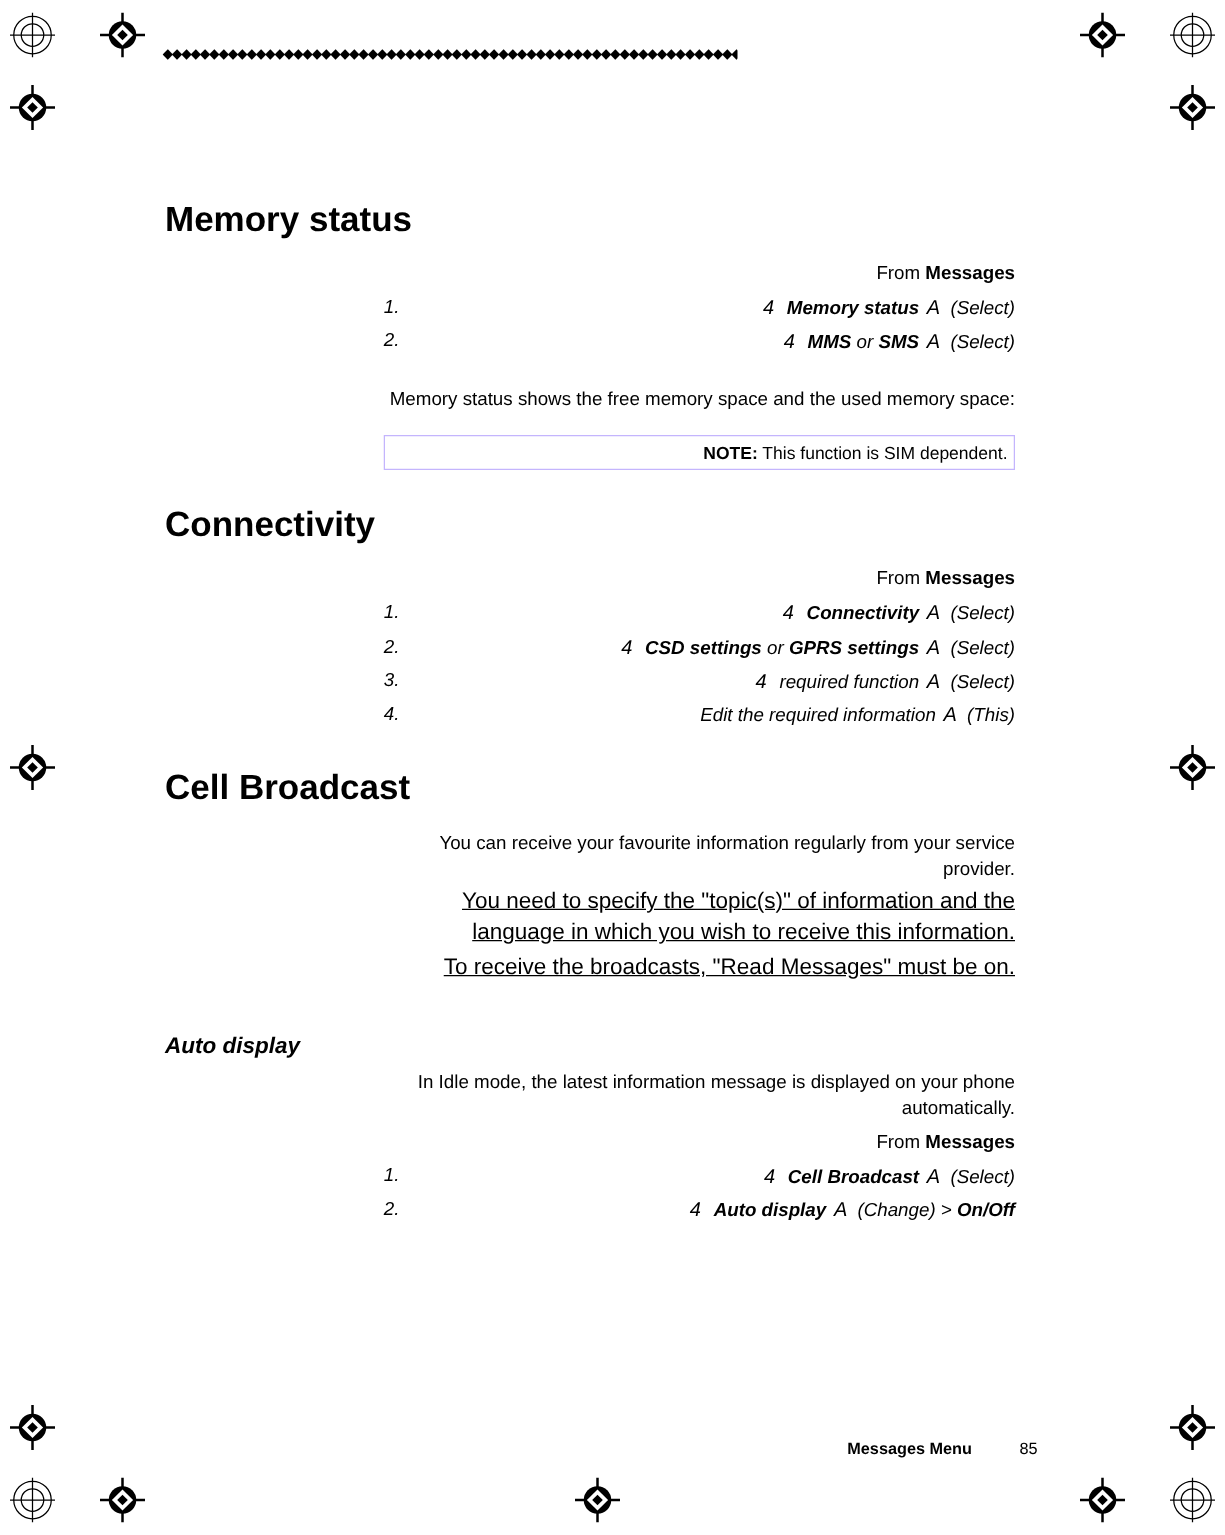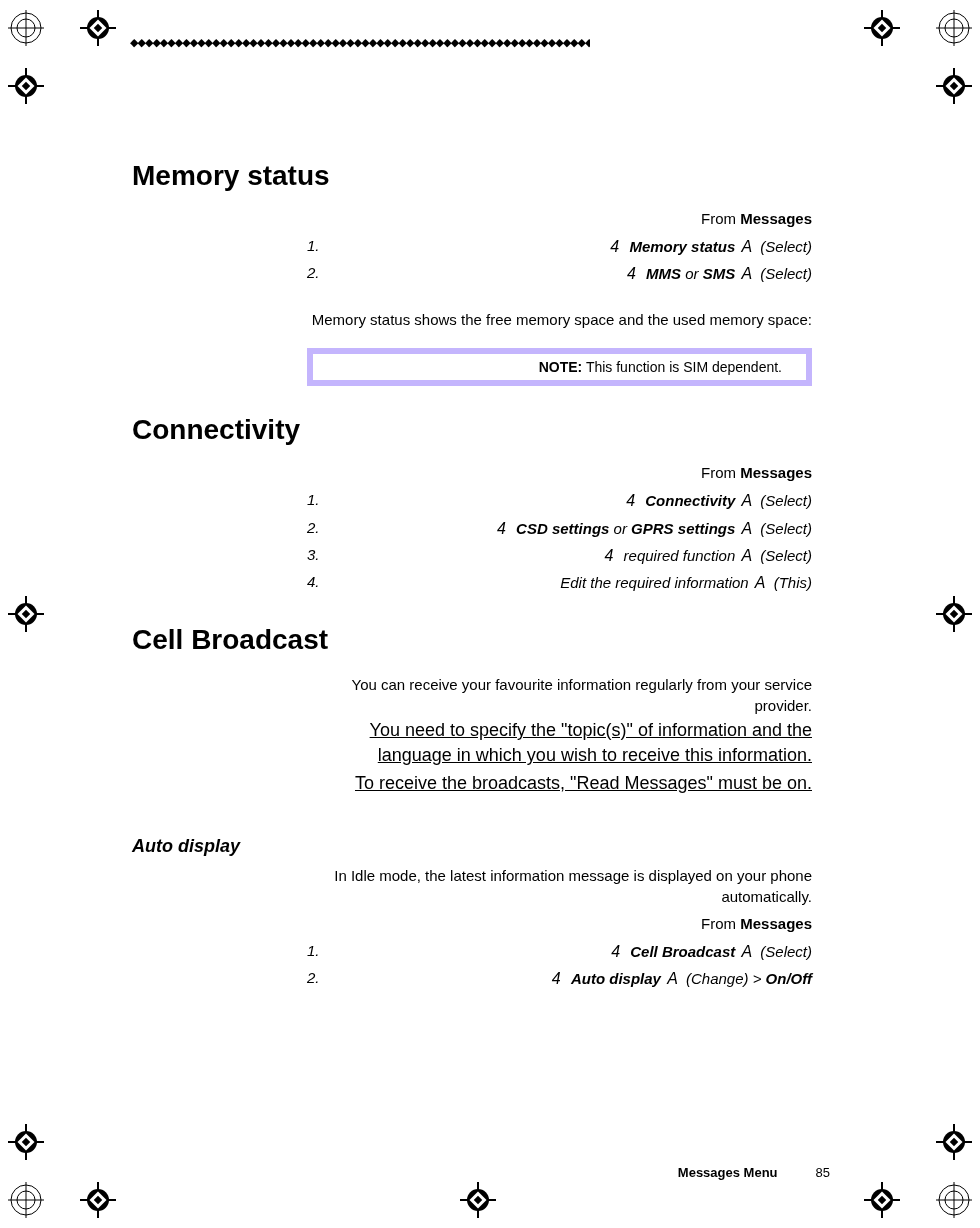--- a/index.html
+++ b/index.html
@@ -95,32 +95,32 @@
       font-size: 14px;
       font-weight: bold;
       font-style: italic;
       margin-top: 4px;
       padding-left: 20px;
     }
     .bullet-list li::before {
       content: "-  ";
     }
     .note-box {
-      border: 6px solid #c4b5fd;
-      padding: 5px 24px;
+      border: 1px solid #c4b5fd;
+      padding: 5px 5px;
       font-size: 14px;
       margin-top: 18px;
     }
     .note-box .bold {
       font-weight: bold;
     }
     .footer {
       position: absolute;
       right: 150px;
-      bottom: 48px;
+      bottom: 62px;
       font-size: 13px;
     }
     .footer .bold {
       font-weight: bold;
       margin-right: 38px;
     }
     .reg-mark {
       position: absolute;
       width: 36px;
       height: 36px;

